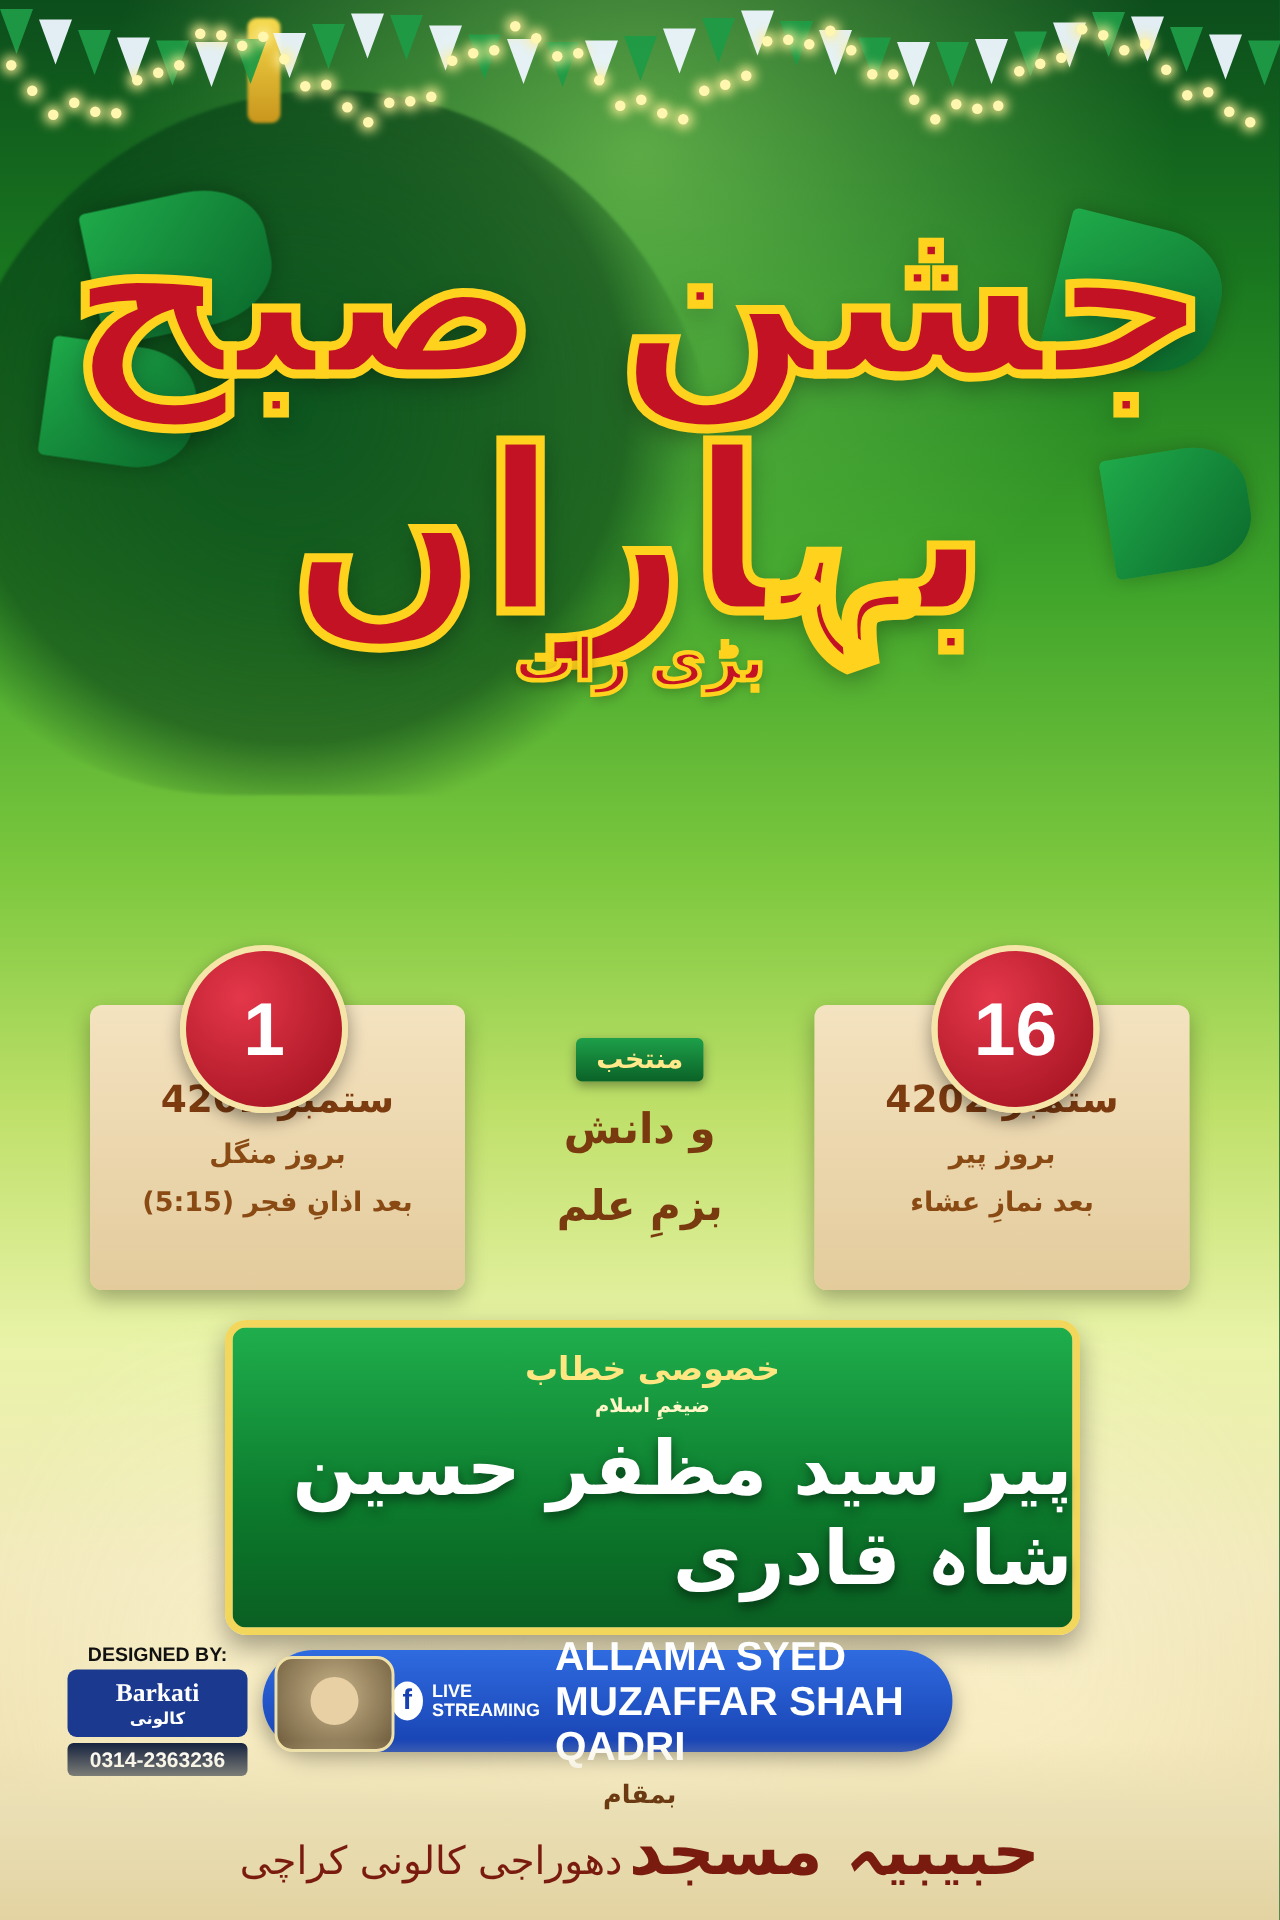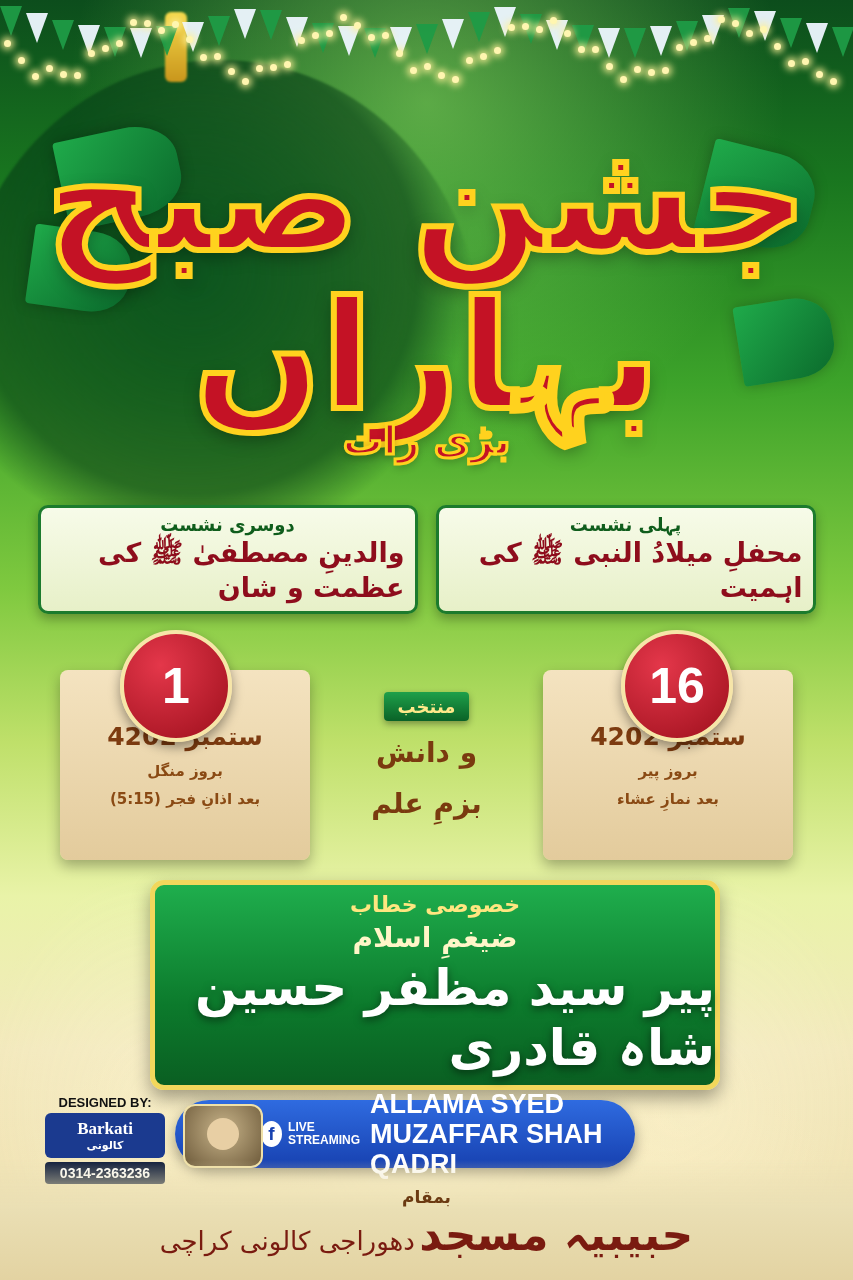--- a/index.html
+++ b/index.html
@@ -84,21 +84,21 @@
     position:absolute;top:40px;width:250px;height:190px;
     background:linear-gradient(180deg,#f4e3c0,#e3cb9c);
     border-radius:8px;border:2px solid #c7a濃;
     border-color:#c9a86f;
     box-shadow:0 6px 14px rgba(0,0,0,.3);
     display:flex;align-items:center;justify-content:center;text-align:center;
   }
   .scroll.left{left:60px;}
   .scroll.right{right:60px;}
   .scroll-inner{font-size:25px;font-weight:bold;color:#7d3b10;line-height:1.45;padding:14px;}
-  .scroll-sub{display:block;font-size:15px;color:#8a4a14;margin-top:6px;}
+  .scroll-sub{display:block;font-size:18px;color:#8a4a14;margin-top:6px;}
   .daybadge{
     position:absolute;top:0;width:104px;height:104px;border-radius:50%;
     background:radial-gradient(circle at 35% 30%,#e4374a,#9d0f1c);
     border:4px solid #f6e5a8;box-shadow:0 5px 12px rgba(0,0,0,.4);
     color:#fff;font-size:50px;font-weight:bold;display:flex;align-items:center;justify-content:center;
   }
   .daybadge.left{left:120px;}
   .daybadge.right{right:120px;}
   .center-tag{
     position:absolute;left:50%;transform:translateX(-50%);top:62px;width:190px;text-align:center;
@@ -109,21 +109,21 @@
   }
   .tag-body{margin-top:12px;font-size:28px;font-weight:bold;color:#7a3a0f;line-height:1.4;}
   
   .speaker{
     position:absolute;top:880px;left:150px;width:560px;height:200px;
     background:linear-gradient(180deg,#1fae4d,#0c7a2c 60%,#0a5f22);
     border:5px solid #f2d75c;border-radius:14px;box-shadow:0 8px 18px rgba(0,0,0,.35);
     display:flex;flex-direction:column;align-items:center;justify-content:center;gap:4px;
   }
   .speaker-kicker{font-size:22px;color:#ffe680;font-weight:bold;}
-  .speaker-title{font-size:28px;color:#fff6c8;font-weight:bold;}
+  .speaker-title{font-size:13px;color:#fff6c8;font-weight:bold;}
   .speaker-name{font-size:50px;color:#fff;font-weight:bold;text-shadow:0 3px 8px rgba(0,0,0,.5);line-height:1.2;}
   
   .designer{
     position:absolute;left:45px;top:1095px;width:120px;text-align:center;color:#123;
   }
   .designer .lbl{font-size:13px;font-weight:bold;color:#111;}
   .designer .brand{
     margin-top:3px;background:#1b3a8f;color:#fff;border-radius:6px;padding:6px 4px;font-size:17px;font-weight:bold;
     font-family:"Liberation Serif", serif;
   }
@@ -261,30 +261,20 @@
   <div class="gflag" style="left:30px;top:230px;width:100px;height:80px;transform:rotate(8deg);"></div>
   <div class="gflag" style="right:40px;top:150px;width:110px;height:95px;transform:rotate(14deg);"></div>
   <div class="gflag" style="right:20px;top:300px;width:95px;height:80px;transform:rotate(-9deg);"></div>
 
 
   <div class="title-wrap">
     <div class="title-main urdu">جشن صبح بہاراں</div>
     <div class="title-sub urdu">بڑی رات</div>
   </div>
 
-  <div class="sessions">
-    <div class="sess">
-      <div class="sess-kicker urdu">دوسری نشست</div>
-      <div class="sess-text urdu">والدینِ مصطفیٰ ﷺ کی عظمت و شان</div>
-    </div>
-    <div class="sess">
-      <div class="sess-kicker urdu">پہلی نشست</div>
-      <div class="sess-text urdu">محفلِ میلادُ النبی ﷺ کی اہمیت</div>
-    </div>
-  </div>
 
   <div class="scrolls">
 
     <div class="scroll left">
       <div class="scroll-inner urdu">
         <span>ستمبر 2024</span>
         <span class="scroll-sub">بروز منگل</span>
         <span class="scroll-sub">بعد اذانِ فجر (5:15)</span>
       </div>
     </div>

